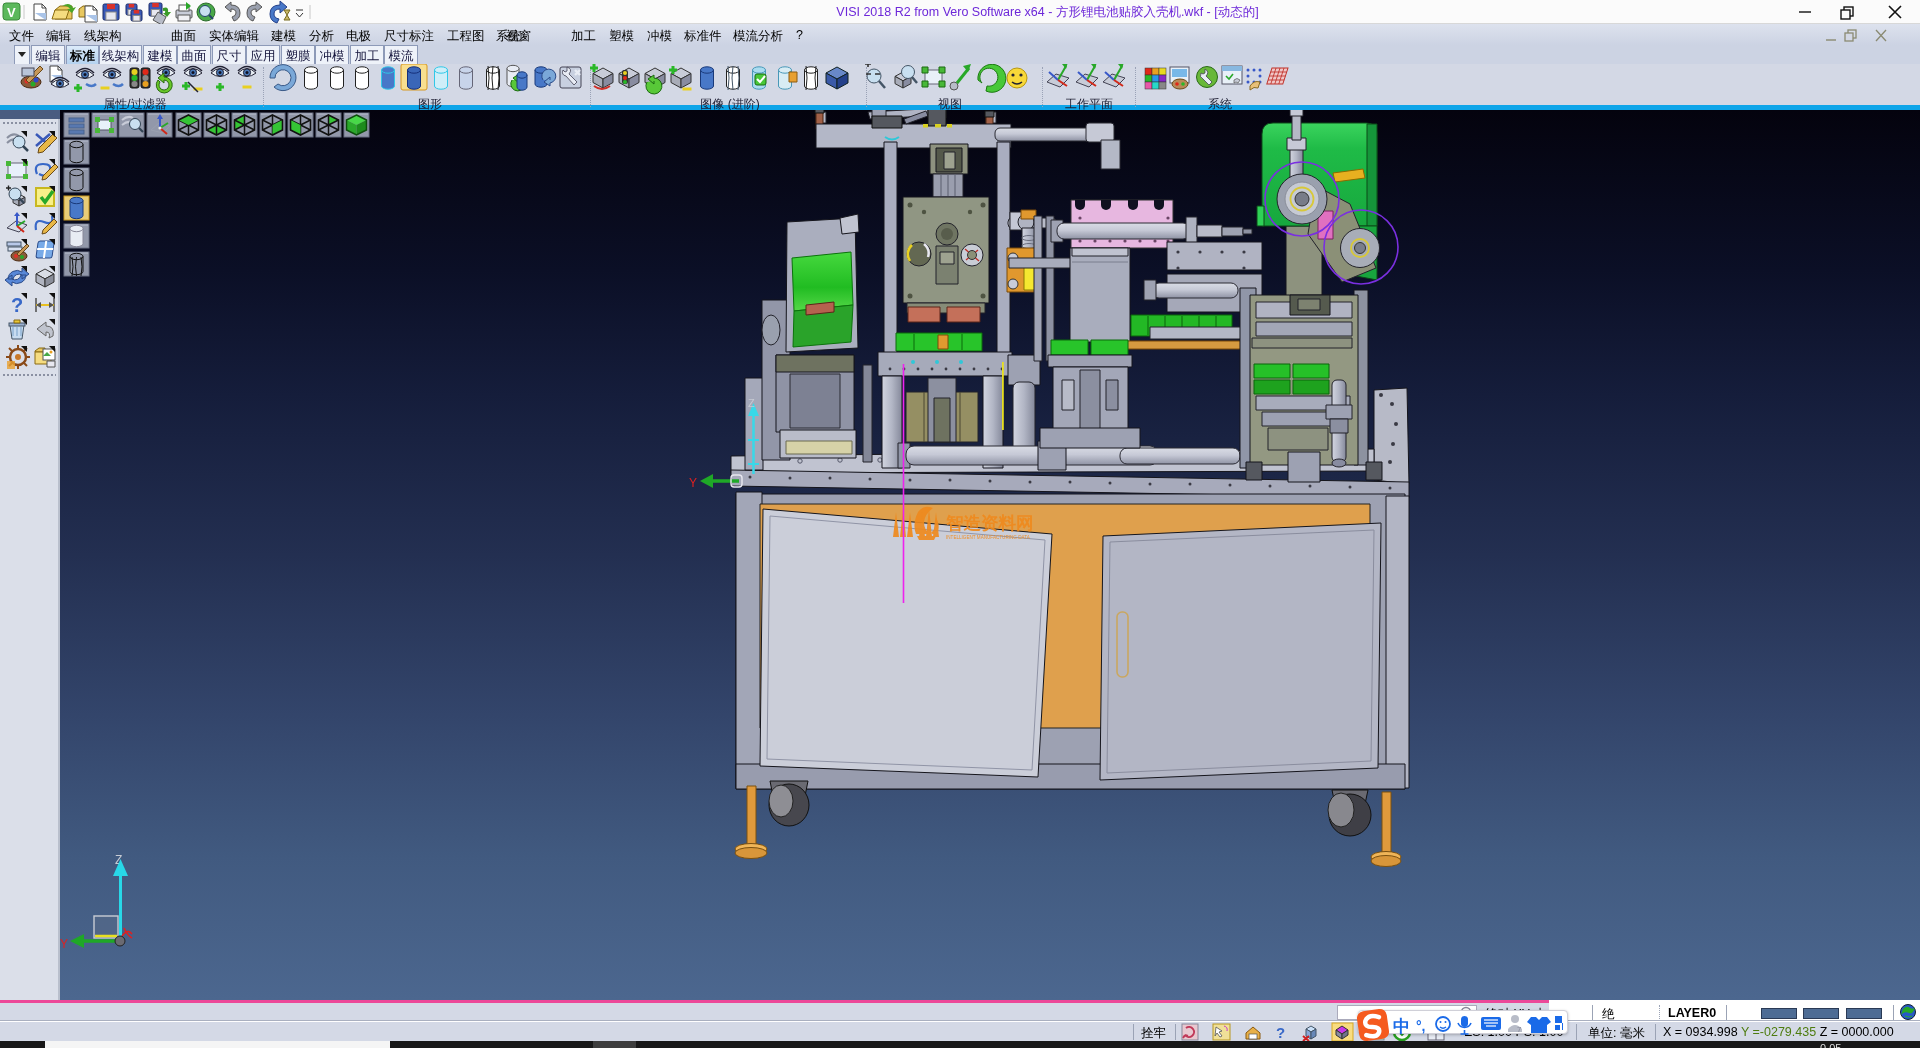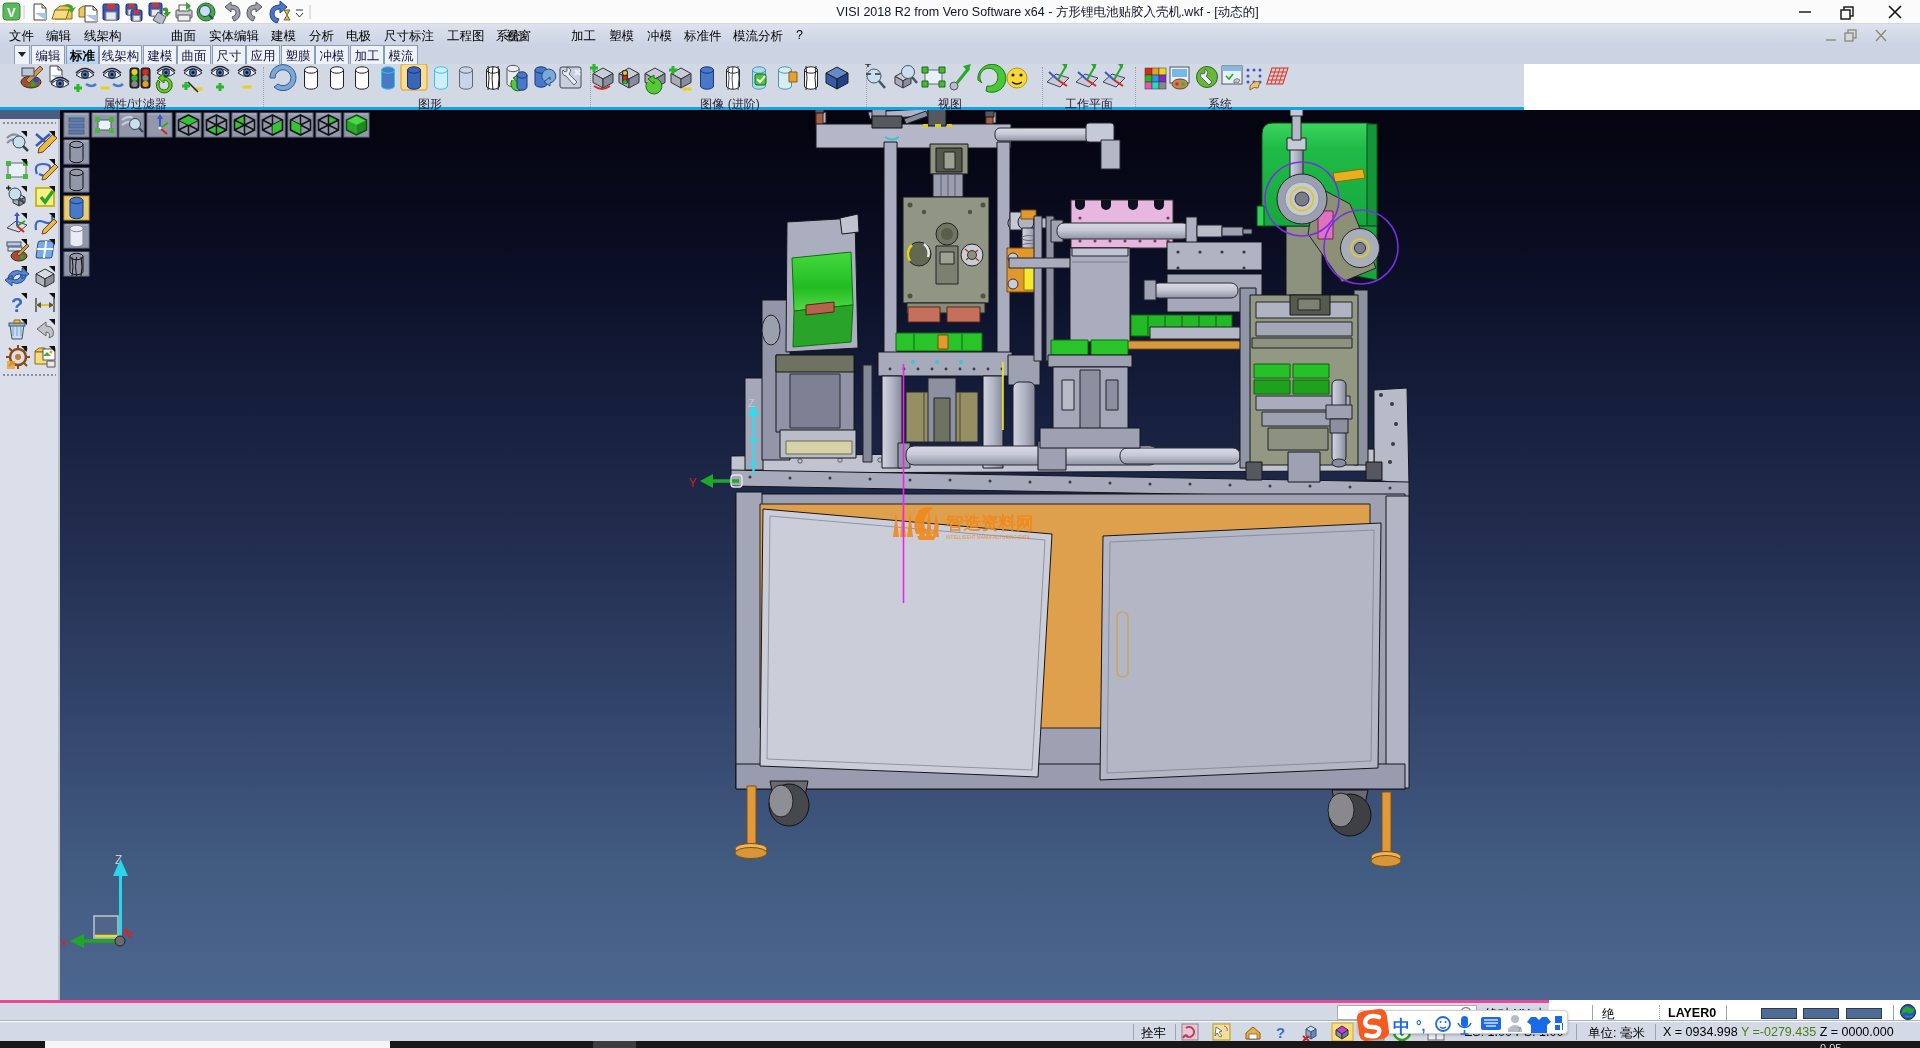--- a/index.html
+++ b/index.html
@@ -1,24 +1,24 @@
 <!DOCTYPE html>
 <html><head>
 <meta charset="utf-8">
 <style>
 * { margin:0; padding:0; box-sizing:border-box; }
 html,body { width:1920px; height:1048px; overflow:hidden; font-family:"Liberation Sans", sans-serif; }
 #titlebar { position:absolute; left:0; top:0; width:1920px; height:24px; background:#fbfbfb; border-bottom:1px solid #d8d8d8; }
-#title-text { position:absolute; left:0; right:0; top:4px; text-align:center; font-size:12.5px; color:#0f172a; }
+#title-text { position:absolute; left:0; right:0; top:4px; text-align:center; font-size:12.5px; color:#6d28d9; }
 #menubar { position:absolute; left:0; top:24px; width:1920px; height:21px; background:linear-gradient(#dde2ee,#ccd3e3); }
 #menubar span.m { position:absolute; top:4px; font-size:12.5px; color:#000; }
 #tabrow { position:absolute; left:0; top:45px; width:1920px; height:19px; background:#ccd3e3; }
 #tabrow .tab { position:absolute; top:0; height:19px; font-size:12.5px; color:#12123a; background:#eef2f9; border:1px solid #8d9ab8; border-bottom:none; text-align:center; padding-top:2px; }
 #tabrow .tab.act { background:linear-gradient(#dcebfa,#b4d2f0); font-weight:bold; color:#000; }
-#ribbon { position:absolute; left:0; top:64px; width:1524px; height:46px; background:#d3d8e5; border-bottom:3px solid #0ea5e9; }
+#ribbon { position:absolute; left:0; top:64px; width:1920px; height:46px; background:#d3d8e5; border-bottom:5px solid #0ea5e9; }
 #ribbon .glabel { position:absolute; top:32px; font-size:12px; color:#1c1c30; text-align:center; }
 #ribbon .gsep { position:absolute; top:3px; height:40px; width:0; border-left:1px dotted #9aa2b6; }
 #main { position:absolute; left:0; top:110px; width:1920px; height:890px; }
 #sidebar { position:absolute; left:0; top:0; width:60px; height:890px; background:#dbdfe9; border-right:2px solid #b9bfcc; }
 #sidebar .grip { position:absolute; left:2px; width:54px; height:4px;
   background-image:radial-gradient(circle, #8a90a2 1px, transparent 1.2px); background-size:4px 4px; }
 #sidetop { position:absolute; left:0; top:0; width:60px; height:9px; background:#4a5c80; }
 #viewport { position:absolute; left:60px; top:0; width:1860px; height:890px;
   background:linear-gradient(#04030e 0%, #0b0f26 18%, #151d3b 32%, #232f51 50%, #33456b 68%, #415a80 84%, #4c678f 100%); }
 #statusbar1 { position:absolute; left:0; top:1000px; width:1549px; height:21px; background:#d4d9e6; border-top:3px solid #ec4899; }

